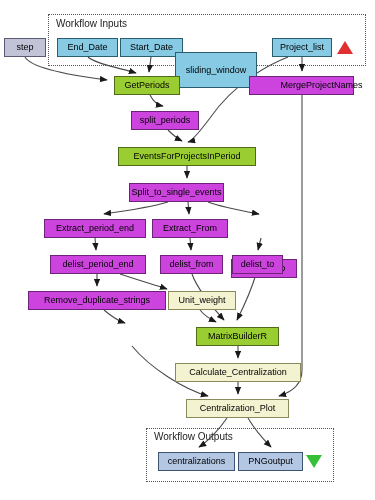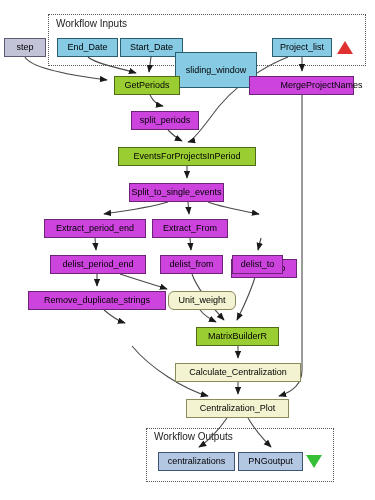--- a/index.html
+++ b/index.html
@@ -145,21 +145,21 @@
   <div class="node proc-purple" style="left:160px;top:255px;width:63px;height:19px;">
     <span>delist_from</span>
   </div>
   <div class="node proc-purple" style="left:232px;top:255px;width:51px;height:19px;">
     <span>delist_to</span>
   </div>
 
   <div class="node proc-purple" style="left:28px;top:291px;width:138px;height:19px;">
     <span>Remove_duplicate_strings</span>
   </div>
-  <div class="node proc-cream" style="left:168px;top:291px;width:68px;height:19px;border-radius:6px;">
+  <div class="node proc-cream" style="left:168px;top:291px;width:68px;height:19px;">
     <span>Unit_weight</span>
   </div>
 
   <div class="node proc-green" style="left:196px;top:327px;width:83px;height:19px;">
     <span>MatrixBuilderR</span>
   </div>
 
   <div class="node proc-cream" style="left:175px;top:363px;width:126px;height:19px;">
     <span>Calculate_Centralization</span>
   </div>

